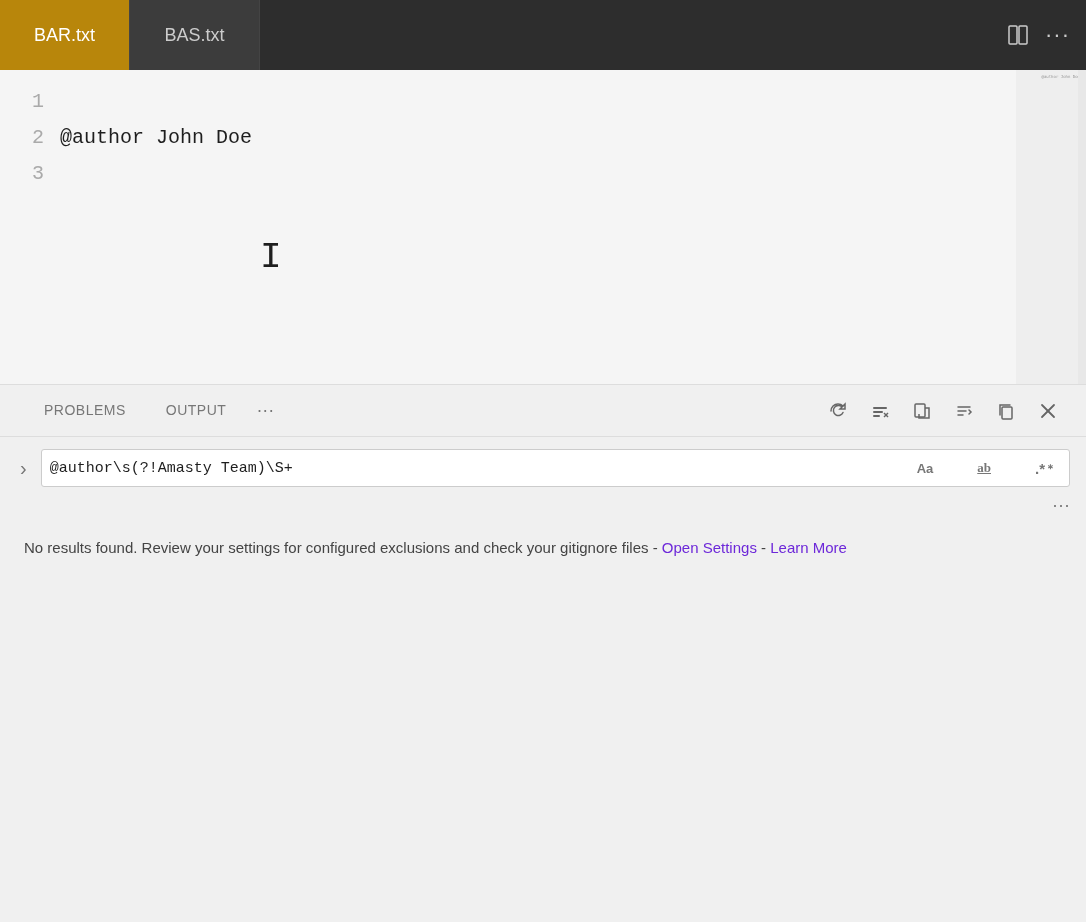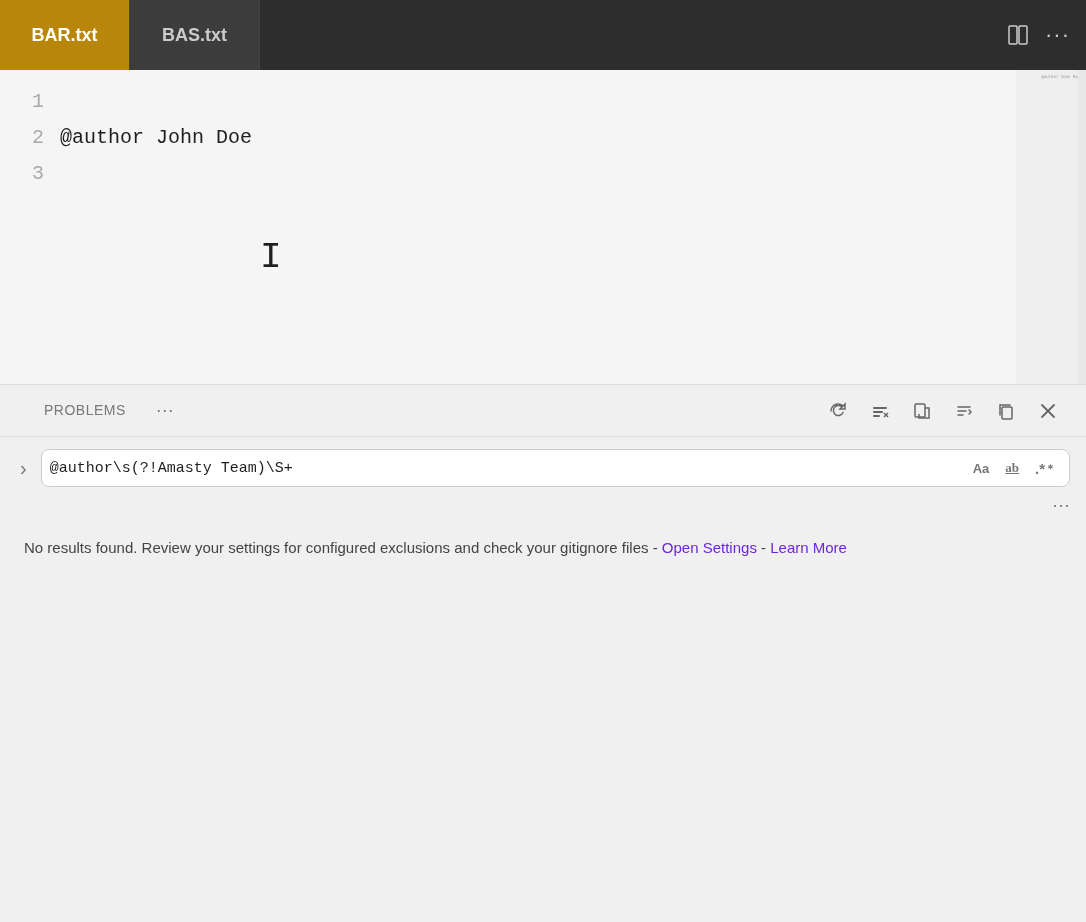--- a/index.html
+++ b/index.html
@@ -20,21 +20,21 @@
       background: #2d2d2d;
       height: 70px;
       flex-shrink: 0;
       position: relative;
     }
     .tab {
       display: flex;
       align-items: center;
       padding: 8px 24px;
       font-size: 18px;
-      font-weight: 700;
+      font-weight: 400;
       cursor: pointer;
       border-right: 1px solid #444;
       color: #ccc;
       background: #3c3c3c;
       min-width: 130px;
       justify-content: center;
     }
     .tab.active-bar {
       background: #b8860b;
       color: #fff;
@@ -202,21 +202,21 @@
     .search-expand {
       color: #777;
       font-size: 16px;
       cursor: pointer;
       padding: 4px;
     }
     .search-input-wrapper {
       flex: 1;
       background: #fff;
       border: 1px solid #ccc;
-      border-radius: 8px;
+      border-radius: 3px;
       display: flex;
       align-items: center;
       padding: 0 8px;
       height: 38px;
     }
     .search-input {
       flex: 1;
       border: none;
       outline: none;
       font-size: 15px;
@@ -233,20 +233,21 @@
       background: none;
       border: none;
       cursor: pointer;
       color: #777;
       font-size: 13px;
       font-weight: 600;
       padding: 2px 5px;
       border-radius: 3px;
       display: flex;
       align-items: center;
+      margin-left: 28px;
     }
 
     
     .more-options-row {
       display: flex;
       justify-content: flex-end;
       padding: 0 16px 4px 0;
     }
     .more-options-btn {
       background: none;
@@ -314,20 +315,23 @@
     </div>
   </div>
   <div class="scrollbar-track"></div>
 </div>
 
 <div class="panel-area">
 
   <div class="panel-tabs">
     <div class="panel-tab">
       <span>PROBLEMS</span>
+    </div>
+    <div class="panel-tab">
+      <span>OUTPUT</span>
     </div>
     <div class="panel-tab-more">
       <span>···</span>
     </div>
     <div class="panel-tab-spacer"></div>
     <div class="panel-actions">
 
       <button class="panel-action-btn" title="Refresh">
         <svg width="20" height="20" viewBox="0 0 20 20" fill="none">
           <path d="M3 10a7 7 0 0 1 7-7 7 7 0 0 1 5 2.1L17 3v5h-5l2-2a5 5 0 1 0 1 5.5" stroke="#666" stroke-width="1.5" fill="none" stroke-linecap="round"></path>

